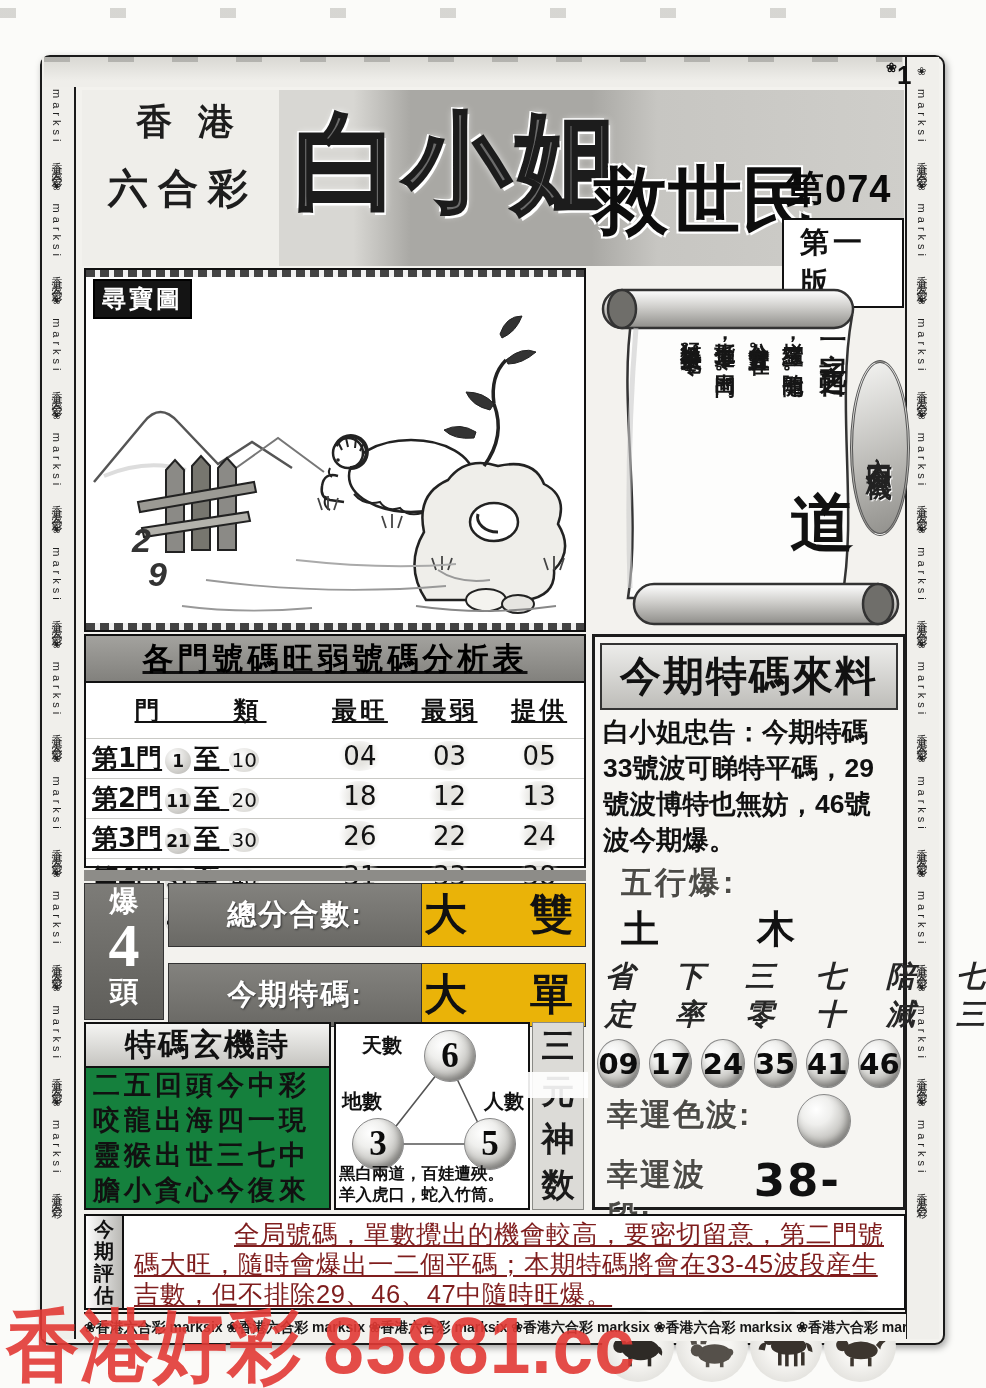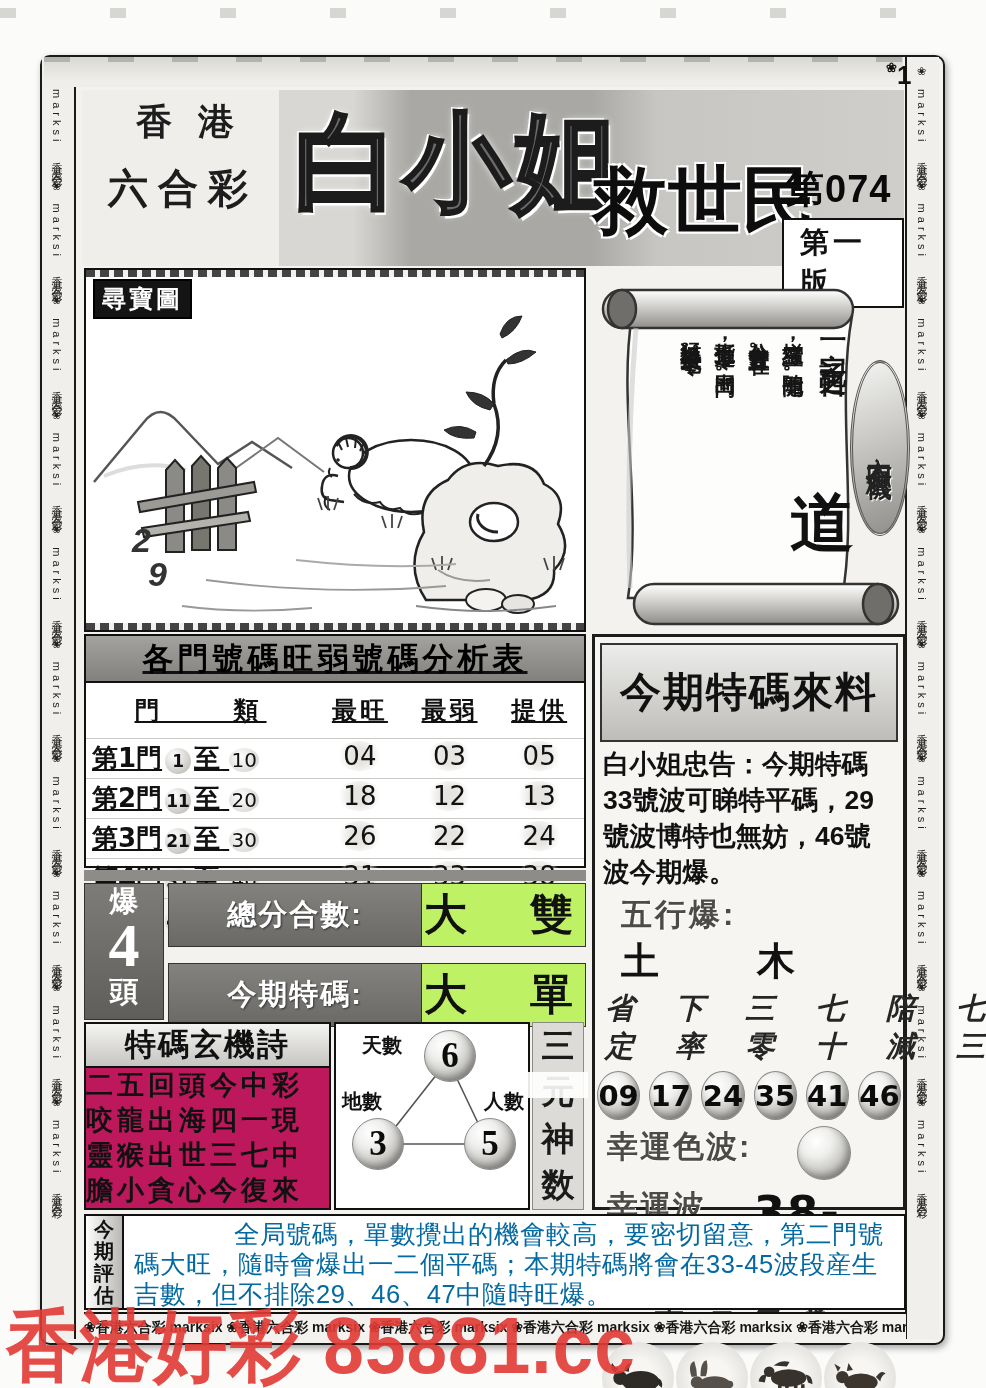--- a/index.html
+++ b/index.html
@@ -71,44 +71,44 @@
   .burst .band{left:0;top:0;width:502px;height:11px;background:#8d8c88;}
   .burst .head{left:0;top:13px;width:80px;height:137px;background:linear-gradient(180deg,#7d7c78,#5f5e5a);
     color:#fff;text-align:center;border:1px solid #333;box-sizing:border-box;}
   .burst .head .t{font-size:29px;font-weight:bold;line-height:30px;margin-top:2px;}
   .burst .head .n{font-size:62px;font-weight:bold;line-height:58px;font-family:"Liberation Serif",serif;}
   .burst .row{position:absolute;left:84px;width:418px;height:64px;display:flex;}
   .burst .row.r1{top:13px;} .burst .row.r2{top:86px;margin-top:7px;}
   .burst .lab{width:252px;background:linear-gradient(180deg,#83827e,#6a6965);color:#fff;
     font-size:29px;font-weight:bold;display:flex;align-items:center;justify-content:center;
     letter-spacing:2px;border:1px solid #333;text-shadow:1px 1px 2px #333;}
-  .burst .val{flex:1;background:#bef264;border:1px solid #333;border-left:none;display:flex;align-items:center;
+  .burst .val{flex:1;background:#eab308;border:1px solid #333;border-left:none;display:flex;align-items:center;
     justify-content:center;font-size:43px;font-weight:bold;font-family:"Liberation Serif",serif;letter-spacing:10px;}
   
-  .poem{left:84px;top:1022px;width:247px;height:188px;border:2px solid #111;background:#be185d;box-sizing:border-box;}
+  .poem{left:84px;top:1022px;width:247px;height:188px;border:2px solid #111;background:#15803d;box-sizing:border-box;}
   .poem-title{height:42px;line-height:42px;text-align:center;font-size:31px;font-weight:bold;letter-spacing:2px;
     background:linear-gradient(180deg,#f4f4f2,#c6c5c1);border-bottom:2px solid #111;}
-  .poem-line{font-size:27px;font-weight:bold;letter-spacing:4px;line-height:35px;white-space:nowrap;}
+  .poem-line{font-size:27px;font-weight:bold;letter-spacing:4px;line-height:35px;padding-left:7px;white-space:nowrap;}
   
   .tri{left:334px;top:1022px;width:196px;height:188px;border:2px solid #111;background:#fff;box-sizing:border-box;}
   .tri .lbl{position:absolute;font-size:20px;font-weight:bold;font-family:"Liberation Serif",serif;}
   .ball{border-radius:50%;display:flex;align-items:center;justify-content:center;font-weight:bold;color:#0c0c0c;
     background:radial-gradient(circle at 35% 28%,#fff 0%,#efefed 30%,#bdbcb8 68%,#939290 100%);
     box-shadow:inset -3px -4px 6px rgba(0,0,0,.28);border:1px solid #888;}
   .tri .ball{position:absolute;width:50px;height:50px;font-size:35px;font-family:"Liberation Serif",serif;}
   .tri .cap{position:absolute;left:3px;bottom:3px;font-size:16.5px;font-weight:bold;line-height:21px;white-space:nowrap;}
   
   .sany{left:532px;top:1022px;width:52px;height:188px;background:#dcdbd7;border:1px solid #8a8a86;
     box-sizing:border-box;display:flex;flex-direction:column;align-items:center;justify-content:space-around;
     font-family:"Liberation Serif",serif;font-size:33px;font-weight:bold;color:#1a1a1a;}
   .sany-band{left:528px;top:1072px;width:60px;height:26px;background:#fff;z-index:3;opacity:.9;}
   
   .spec{left:592px;top:634px;width:314px;height:576px;border:3px solid #1c1c1c;background:#f6f5f2;box-sizing:border-box;}
   .spec-title{margin:6px 5px 4px;border:2px solid #333;background:linear-gradient(180deg,#ececea,#bebdb9);
-    font-size:41px;font-weight:bold;text-align:center;letter-spacing:2px;padding:20px 0;}
+    font-size:41px;font-weight:bold;text-align:center;letter-spacing:2px;padding:4px 0;}
   .spec-advice{margin:4px 8px;font-size:26.5px;font-weight:bold;line-height:36px;}
   .spec-five{margin:2px 10px;display:flex;align-items:baseline;flex-direction:column;}
   .spec-five .l{font-size:31px;font-weight:bold;color:#4c4b47;letter-spacing:3px;text-shadow:1px 1px 0 #fff;}
   .spec-five .v{font-size:38px;font-weight:bold;margin-left:16px;letter-spacing:30px;font-family:"Liberation Serif",serif;}
   .hand{margin:0 10px;font-family:"Liberation Serif",serif;font-style:italic;font-weight:bold;
     font-size:29px;letter-spacing:17px;line-height:38px;color:#262626;white-space:nowrap;}
   .ball-row{display:flex;justify-content:center;gap:9px;margin:6px 2px;}
   .ball-row .ball{width:47px;height:47px;font-size:29px;font-family:"DejaVu Sans",sans-serif;}
   .lucky{margin:6px 12px;display:flex;align-items:flex-start;}
   .lucky .l{font-size:31px;font-weight:bold;color:#4c4b47;letter-spacing:2px;text-shadow:1px 1px 0 #fff;}
@@ -119,21 +119,21 @@
   .zodiac-row{display:flex;justify-content:space-around;margin:4px 6px;}
   .zc{width:72px;height:72px;border-radius:50%;display:flex;align-items:center;justify-content:center;
     background:radial-gradient(circle,#f7f6f3 35%,#e5e4e0 70%,#d8d7d2);}
   
   .eval{left:84px;top:1214px;width:822px;height:96px;border:2px solid #111;background:#fff;
     box-sizing:border-box;display:flex;}
   .eval-lab{width:36px;border-right:2px solid #111;background:linear-gradient(90deg,#fdfdfd,#b9b8b4);
     display:flex;flex-direction:column;align-items:center;justify-content:center;
     font-size:20px;font-weight:bold;line-height:22px;}
   .eval-text{flex:1;padding:3px 10px 0;font-size:25.5px;line-height:30px;letter-spacing:.5px;
-    text-indent:100px;color:#0369a1;}
+    text-indent:100px;color:#7f1d1d;text-decoration:underline;}
   
   .footer-strip{left:84px;top:1312px;width:822px;height:27px;border-top:2px solid #111;line-height:27px;
     font-size:14px;font-weight:bold;white-space:nowrap;overflow:hidden;color:#161616;background:#f3f2ee;}
   .watermark{left:6px;top:1294px;font-size:73px;font-weight:bold;color:#e23a35;opacity:.9;z-index:60;
     white-space:nowrap;letter-spacing:1px;transform:scaleY(1.08);transform-origin:top left;}
 </style>
 </head>
 <body>
 
 <div class="abs top-marks"></div>
@@ -303,20 +303,24 @@
 <div class="abs tri">
   <svg width="192" height="184" viewBox="0 0 192 184" style="position:absolute;left:0;top:0;">
     <path d="M112,36 L46,120 M112,36 L152,120 M46,120 L152,120" stroke="#555" stroke-width="1.6" fill="none"></path>
   </svg>
   <div class="lbl" style="left:26px;top:8px;">天數</div>
   <div class="ball" style="left:88px;top:6px;">6</div>
   <div class="lbl" style="left:6px;top:64px;">地數</div>
   <div class="ball" style="left:16px;top:94px;">3</div>
   <div class="lbl" style="left:148px;top:64px;">人數</div>
   <div class="ball" style="left:128px;top:94px;">5</div>
+  <div class="cap">
+    <div>黑白兩道，百娃遭殃。</div>
+    <div>羊入虎口，蛇入竹筒。</div>
+  </div>
 </div>
 
 <div class="abs sany">
   <span>三</span>
     <span>元</span>
     <span>神</span>
     <span>数</span>
 </div>
 <div class="abs sany-band"></div>
 

